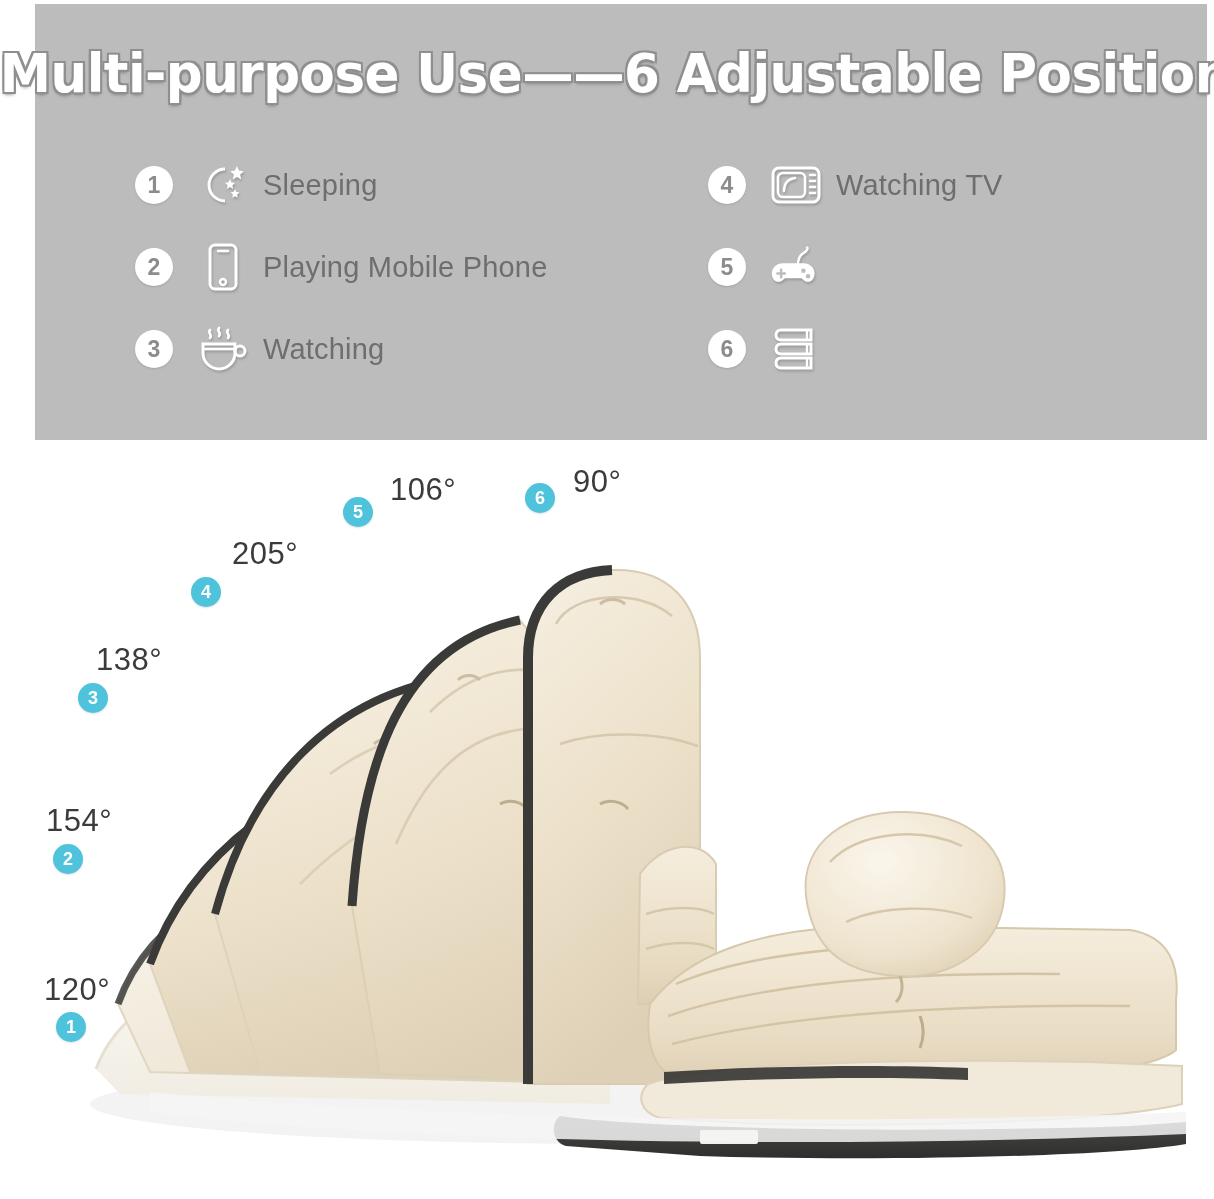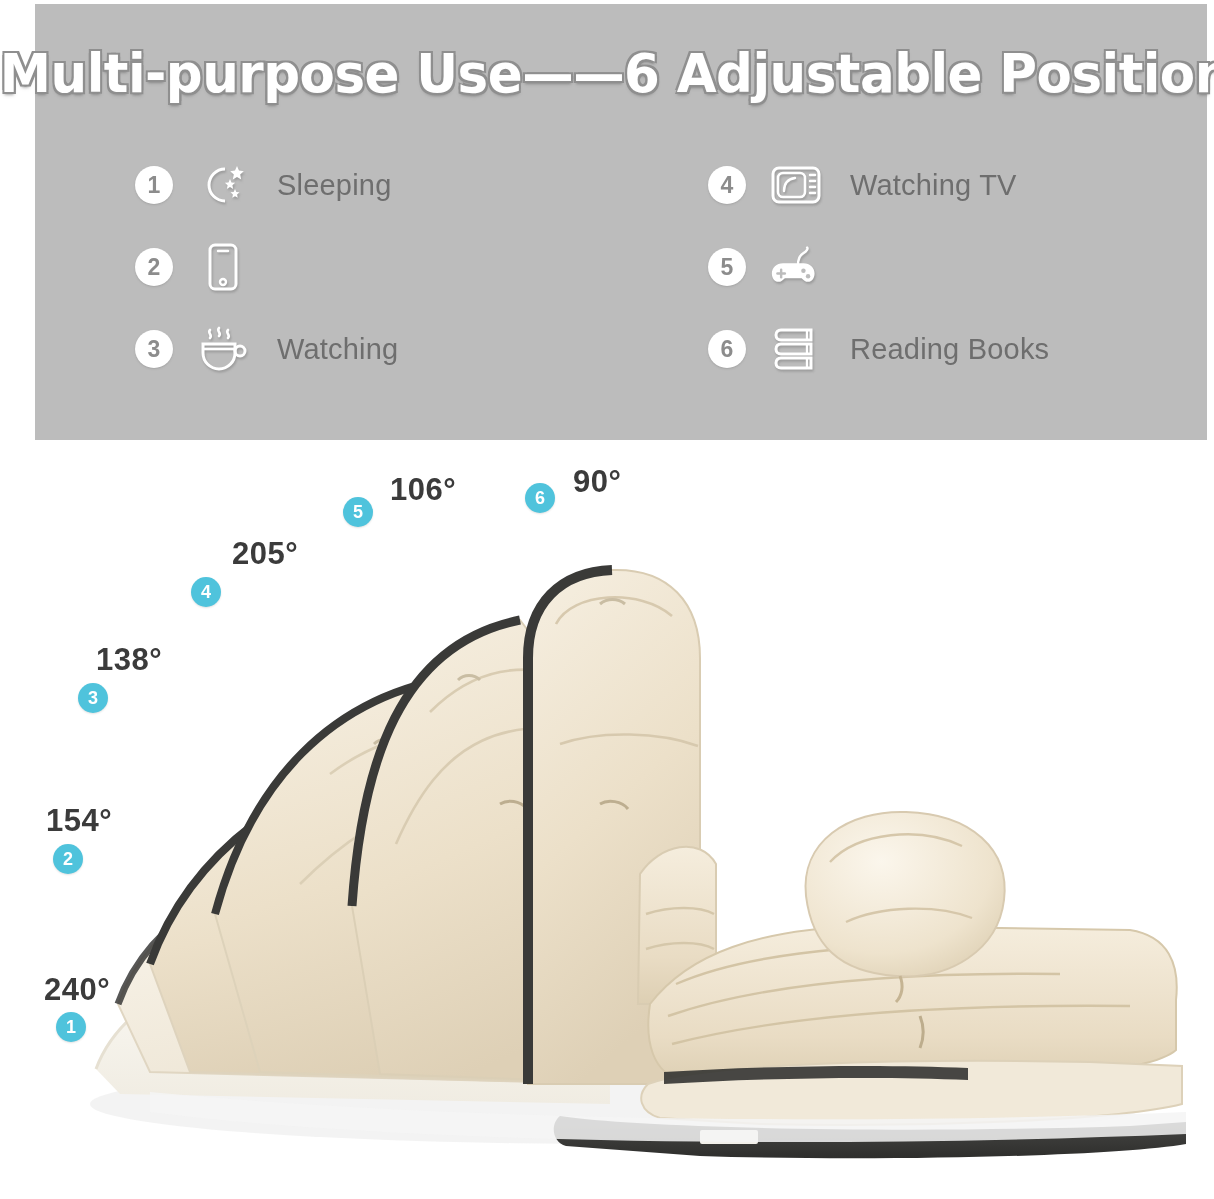--- a/index.html
+++ b/index.html
@@ -43,36 +43,36 @@
     display:flex;align-items:center;justify-content:center;
     font-weight:bold;font-size:23px;color:#8c8c8c;flex:0 0 auto;
     box-shadow:0 1px 2px rgba(120,120,120,.35);
   }
   .use-icon{
     width:52px;height:46px;margin-left:24px;flex:0 0 auto;
     display:flex;align-items:center;justify-content:center;
   }
   .use-icon svg{display:block;filter:drop-shadow(1px 2px 1px rgba(125,125,125,.55));}
   .use-label{
-    margin-left:28px;font-size:29px;color:#6e6e6e;letter-spacing:.2px;
+    margin-left:14px;font-size:29px;color:#6e6e6e;letter-spacing:.2px;
     white-space:nowrap;
   }
 
   
   .photo{
     position:absolute;left:0;top:444px;width:1214px;height:755px;
     background:#ffffff;overflow:hidden;
   }
 
   
   .angle{
     position:absolute;display:block;
   }
   .angle .deg{
-    font-size:31px;font-weight:bold;color:#3b3b3b;white-space:nowrap;
+    font-size:31px;font-weight:normal;color:#3b3b3b;white-space:nowrap;
     letter-spacing:.5px;line-height:1;
   }
   .angle .badge-cy{
     position:absolute;width:30px;height:30px;border-radius:50%;
     background:#4fc3dc;color:#ffffff;font-weight:bold;font-size:18px;
     display:flex;align-items:center;justify-content:center;
     box-shadow:0 1px 2px rgba(0,0,0,.12);
   }
 
   
@@ -106,20 +106,21 @@
 
         <div class="use-row">
           <div class="badge-num">2</div>
           <div class="use-icon">
             <svg width="34" height="50" viewBox="0 0 34 50">
               <rect x="4" y="3" width="26" height="44" rx="5" ry="5" fill="none" stroke="#fff" stroke-width="3"></rect>
               <line x1="12" y1="9" x2="22" y2="9" stroke="#fff" stroke-width="2.4" stroke-linecap="round"></line>
               <circle cx="17" cy="40" r="3" fill="none" stroke="#fff" stroke-width="2.4"></circle>
             </svg>
           </div>
+          <div class="use-label">Playing Mobile Phone</div>
         </div>
 
         <div class="use-row">
           <div class="badge-num">3</div>
           <div class="use-icon">
             <svg width="52" height="46" viewBox="0 0 52 46">
               <path d="M13 4 c-3 3 3 5 0 8 M22 2 c-3 3 3 5 0 8 M31 4 c-3 3 3 5 0 8" fill="none" stroke="#fff" stroke-width="2.6" stroke-linecap="round"></path>
               <path d="M6 18 h32 v9 a16 16 0 0 1 -32 0 Z" fill="none" stroke="#fff" stroke-width="3"></path>
               <line x1="6" y1="23" x2="38" y2="23" stroke="#fff" stroke-width="2.6"></line>
               <circle cx="43" cy="25" r="5" fill="none" stroke="#fff" stroke-width="3"></circle>
@@ -167,21 +168,20 @@
           <div class="use-icon">
             <svg width="50" height="48" viewBox="0 0 50 48">
               <path d="M10 5 h30 v10 h-30 c-3 0 -5-2 -5-5 0-3 2-5 5-5 Z" fill="none" stroke="#fff" stroke-width="3"></path>
               <path d="M10 19 h30 v10 h-30 c-3 0 -5-2 -5-5 0-3 2-5 5-5 Z" fill="none" stroke="#fff" stroke-width="3"></path>
               <path d="M10 33 h30 v10 h-30 c-3 0 -5-2 -5-5 0-3 2-5 5-5 Z" fill="none" stroke="#fff" stroke-width="3"></path>
               <line x1="36" y1="5" x2="36" y2="15" stroke="#fff" stroke-width="2.4"></line>
               <line x1="36" y1="19" x2="36" y2="29" stroke="#fff" stroke-width="2.4"></line>
               <line x1="36" y1="33" x2="36" y2="43" stroke="#fff" stroke-width="2.4"></line>
             </svg>
           </div>
-          <div class="use-label">Reading Books</div>
         </div>
 
       </div>
     </div>
   </div>
 
   <div class="photo">
 
     <svg class="sofa" viewBox="0 0 1214 755">
       <defs>
@@ -275,21 +275,21 @@
                L566 702 C552 698 550 680 560 672 Z" fill="url(#trim)"></path>
 
       <path d="M664 628 C760 622 880 620 968 624 L968 636 C880 632 760 634 664 640 Z" fill="#343432" opacity="0.9"></path>
 
       <rect x="700" y="686" width="58" height="14" rx="2" fill="#f2f0ea"></rect>
 
       <path d="M150 648 C400 672 800 684 1186 668 L1186 690 C800 706 380 698 150 668 Z" fill="#f4f4f4" opacity="0.85"></path>
     </svg>
 
     <div class="angle" style="left:44px;top:530px;">
-      <div class="deg">240°</div>
+      <div class="deg">120°</div>
       <div class="badge-cy" style="left:12px;top:38px;">1</div>
     </div>
 
     <div class="angle" style="left:46px;top:361px;text-align:right;">
       <div class="deg">154°</div>
       <div class="badge-cy" style="left:7px;top:39px;">2</div>
     </div>
 
     <div class="angle" style="left:96px;top:200px;">
       <div class="deg">138°</div>

